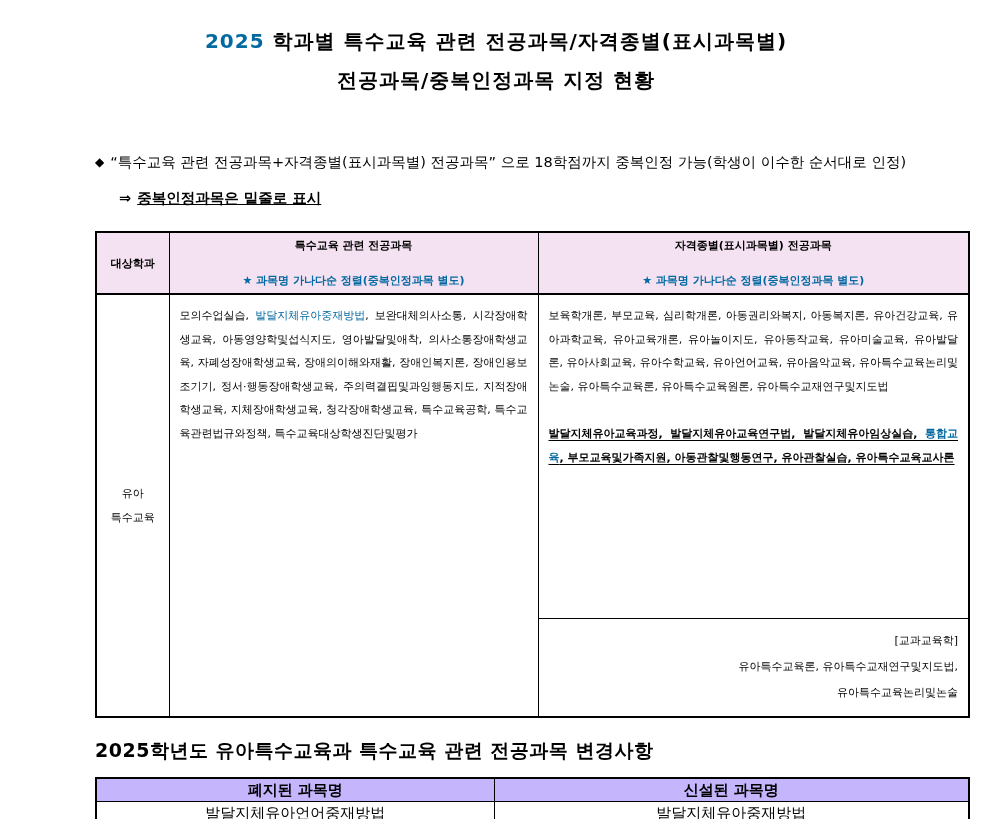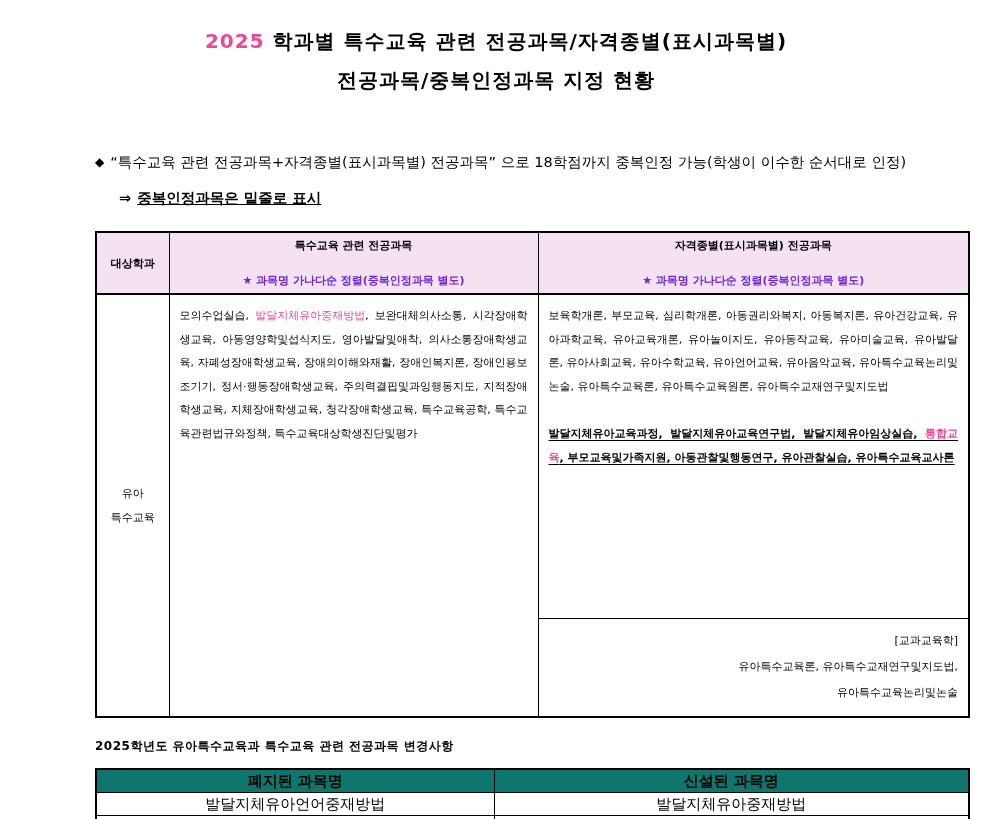--- a/index.html
+++ b/index.html
@@ -13,21 +13,21 @@
   }
   
   .title-block{
     padding-top:22px;
     text-align:center;
     font-weight:bold;
     font-size:20px;
     line-height:39px;
     letter-spacing:1px;
   }
-  .red{color:#ec4899;}
+  .red{color:#0369a1;}
   
   .notice{
     margin:46px 20px 0 95px;
     font-size:14.5px;
     line-height:33px;
   }
   .notice .line1{white-space:nowrap;}
   .notice .line2{margin-left:24px;margin-top:3px;}
   .notice .diamond{font-size:12px;vertical-align:1px;margin-right:6px;}
   .notice .arrow{font-weight:bold;margin-right:6px;}
@@ -43,21 +43,21 @@
   table.main,table.changes{border:2px solid #000;}
   table.main th,table.main td{border:1px solid #000;}
   table.main th{
     background:#f4e1f1;
     font-weight:bold;
     height:46px;
     padding:2px 4px;
     border-bottom:2px solid #000;
     line-height:21px;
   }
-  .hdr-sub{color:#6d28d9;margin-top:14px;}
+  .hdr-sub{color:#0369a1;margin-top:14px;}
   td.dept{
     text-align:center;
     vertical-align:middle;
     line-height:24px;
     padding:10px;
   }
   td.body-cell{
     vertical-align:top;
     padding:9px 10px 6px 10px;
     line-height:23.5px;
@@ -70,38 +70,38 @@
     display:block;
     margin-top:24px;
     font-weight:bold;
     text-decoration:underline;
     text-underline-offset:3px;
   }
   .pedagogy div{line-height:26px;}
   
   .changes-heading{
     margin:20px 0 0 95px;
-    font-size:12px;
+    font-size:19px;
     font-weight:bold;
     letter-spacing:0.5px;
   }
   table.changes{
     margin:13px 0 0 95px;
     border-collapse:collapse;
     width:873px;
     table-layout:fixed;
     font-size:15px;
   }
   table.changes th,table.changes td{
     border:1.5px solid #000;
     height:20px;
     text-align:center;
     padding:1px 4px;
   }
-  table.changes th{background:#0f766e;font-weight:bold;}
+  table.changes th{background:#c4b5fd;font-weight:bold;}
 </style>
 </head>
 <body>
 
 <div class="page">
 
   <div class="title-block">
     <div><span class="red">2025</span><span> 학과별 특수교육 관련 전공과목/자격종별(표시과목별)</span></div>
     <div>전공과목/중복인정과목 지정 현황</div>
   </div>

